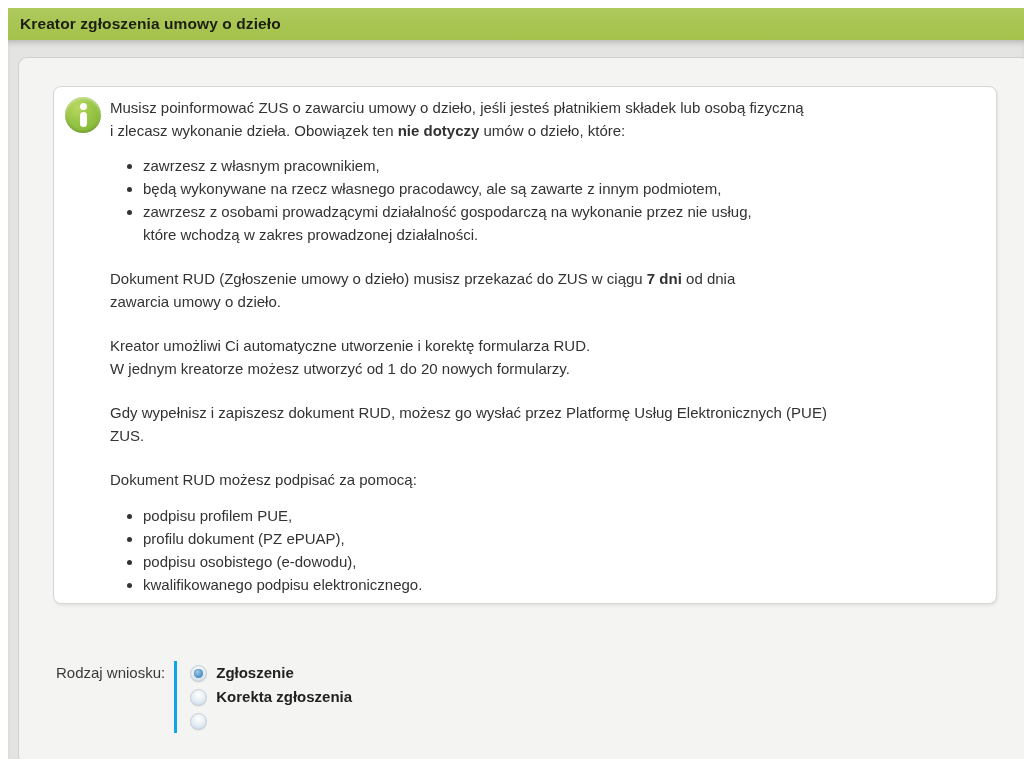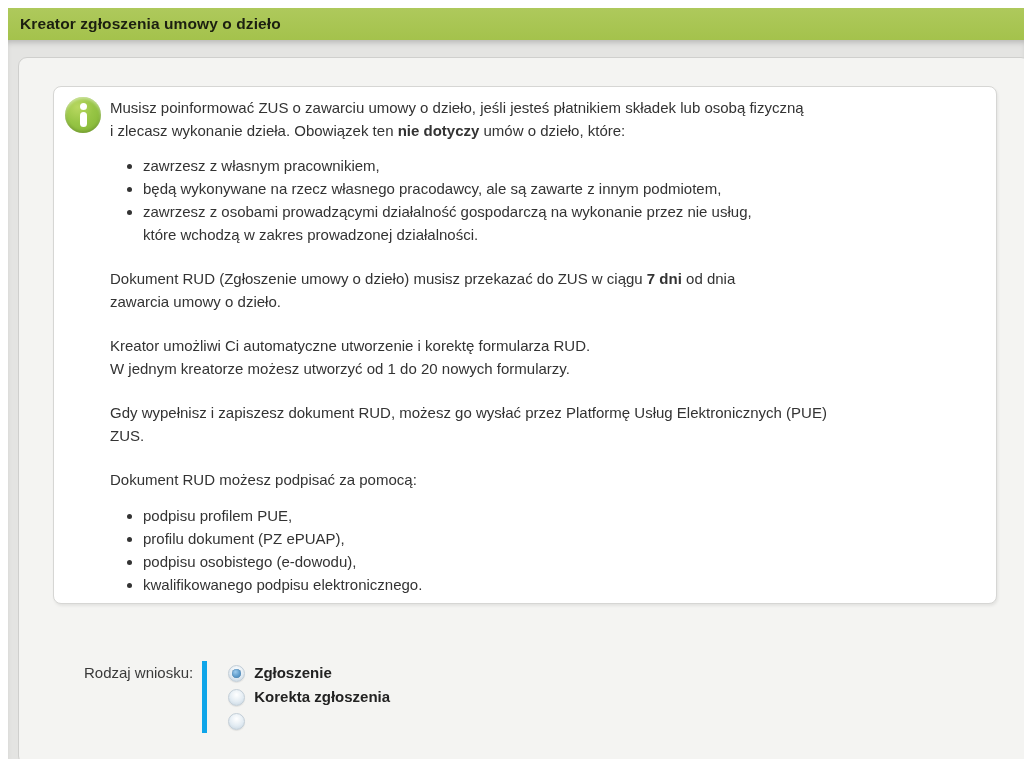--- a/index.html
+++ b/index.html
@@ -76,25 +76,25 @@
     line-height:23px;
     white-space:pre-line;
   }
   b,.b{font-weight:bold;}
   
   .radio-row{
     position:absolute;left:37px;top:603px;
     display:flex;align-items:flex-start;
   }
   .radio-caption{
-    line-height:24px;color:#3a3a3a;margin-right:9px;margin-left:28px;
+    line-height:24px;color:#3a3a3a;margin-right:9px;
   }
   .radio-options{
-    border-left:5px solid #0ea5e9;
-    padding-left:21px;
+    border-left:3px solid #0ea5e9;
+    padding-left:13px;
   }
   .radio-option{
     display:flex;align-items:center;height:24px;cursor:pointer;
   }
   .radio{
     width:17px;height:17px;border-radius:50%;
     border:1px solid #c3ced7;
     background:radial-gradient(circle at 50% 32%,#ffffff 0%,#e3ecf3 55%,#c2d2de 100%);
     box-shadow:0 1px 1px rgba(0,0,0,.08);
     position:relative;flex:0 0 auto;

